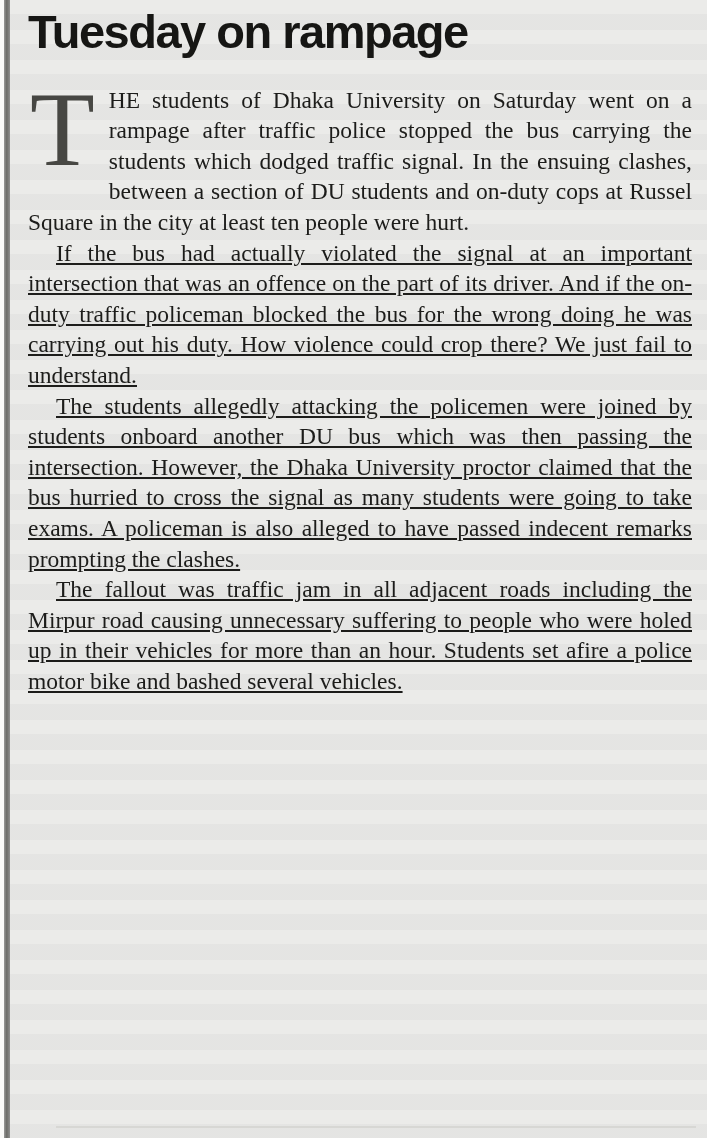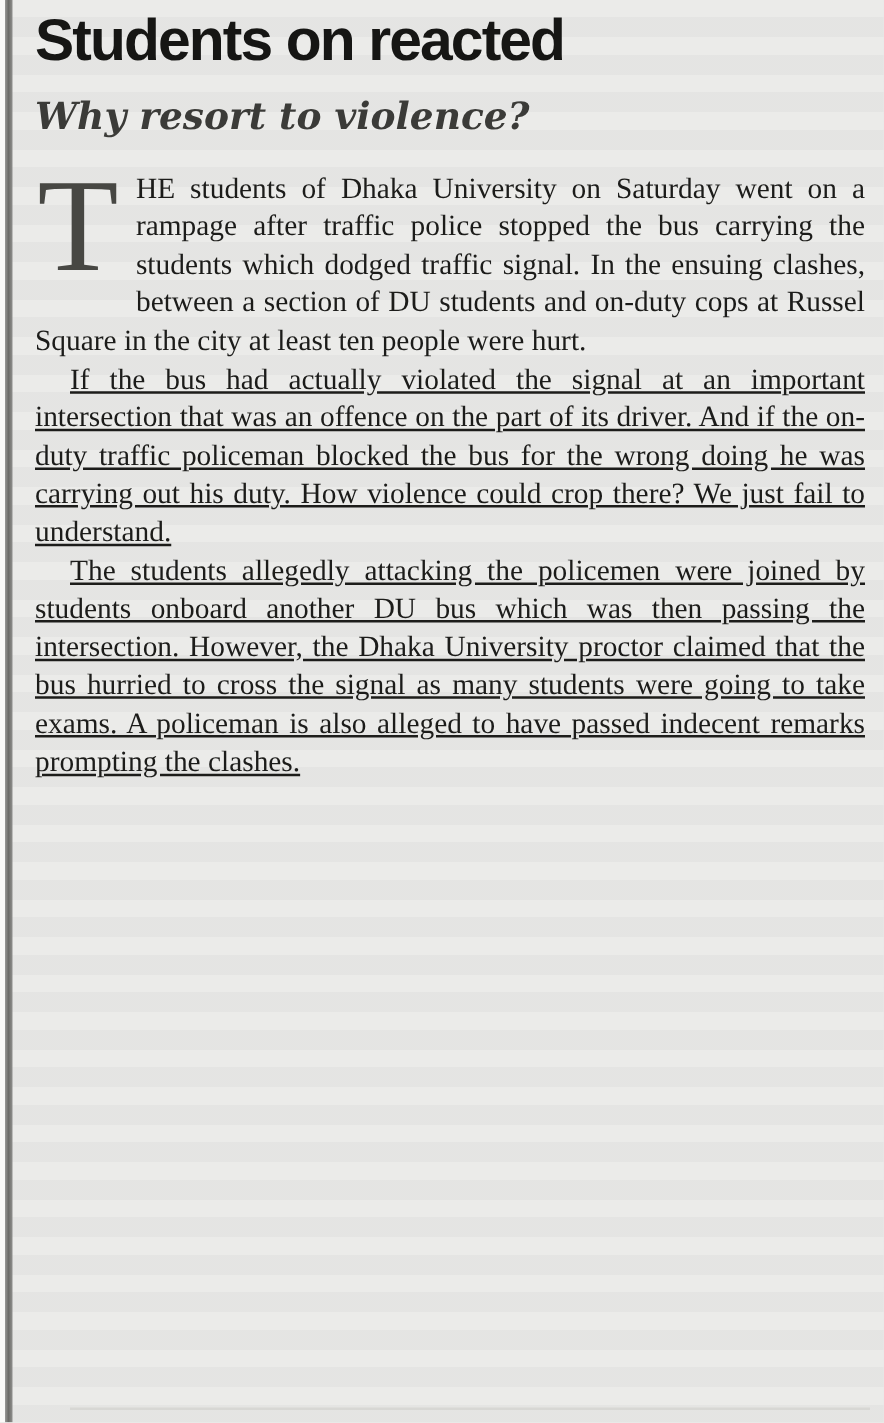--- a/index.html
+++ b/index.html
@@ -90,27 +90,27 @@
   }
 </style>
 </head>
 <body>
 
 <div class="page">
   <div class="edge-strip"></div>
   <div class="left-rule"></div>
 
   <div class="content">
-    <h1 class="title">Students on reacted</h1>
+    <h1 class="title">Tuesday on rampage</h1>
 
-    <h2 class="subtitle">Why resort to violence?</h2>
 
     <div class="body-copy">
       <p>
         <span class="dropcap">T</span><span>HE students of Dhaka University on Saturday went on a rampage after traffic police stopped the bus carrying the students which dodged traffic signal. In the ensuing clashes, between a section of DU students and on-duty cops at Russel Square in the city at least ten people were hurt.</span>
       </p>
       <p class="indent">If the bus had actually violated the signal at an important intersection that was an offence on the part of its driver. And if the on-duty traffic policeman blocked the bus for the wrong doing he was carrying out his duty. How violence could crop there? We just fail to understand.</p>
       <p class="indent">The students allegedly attacking the policemen were joined by students onboard another DU bus which was then passing the intersection. However, the Dhaka University proctor claimed that the bus hurried to cross the signal as many students were going to take exams. A policeman is also alleged to have passed indecent remarks prompting the clashes.</p>
+      <p class="indent">The fallout was traffic jam in all adjacent roads including the Mirpur road causing unnecessary suffering to people who were holed up in their vehicles for more than an hour. Students set afire a police motor bike and bashed several vehicles.</p>
     </div>
   </div>
 
   <div class="bottom-rule"></div>
 </div>
 
 </body></html>

